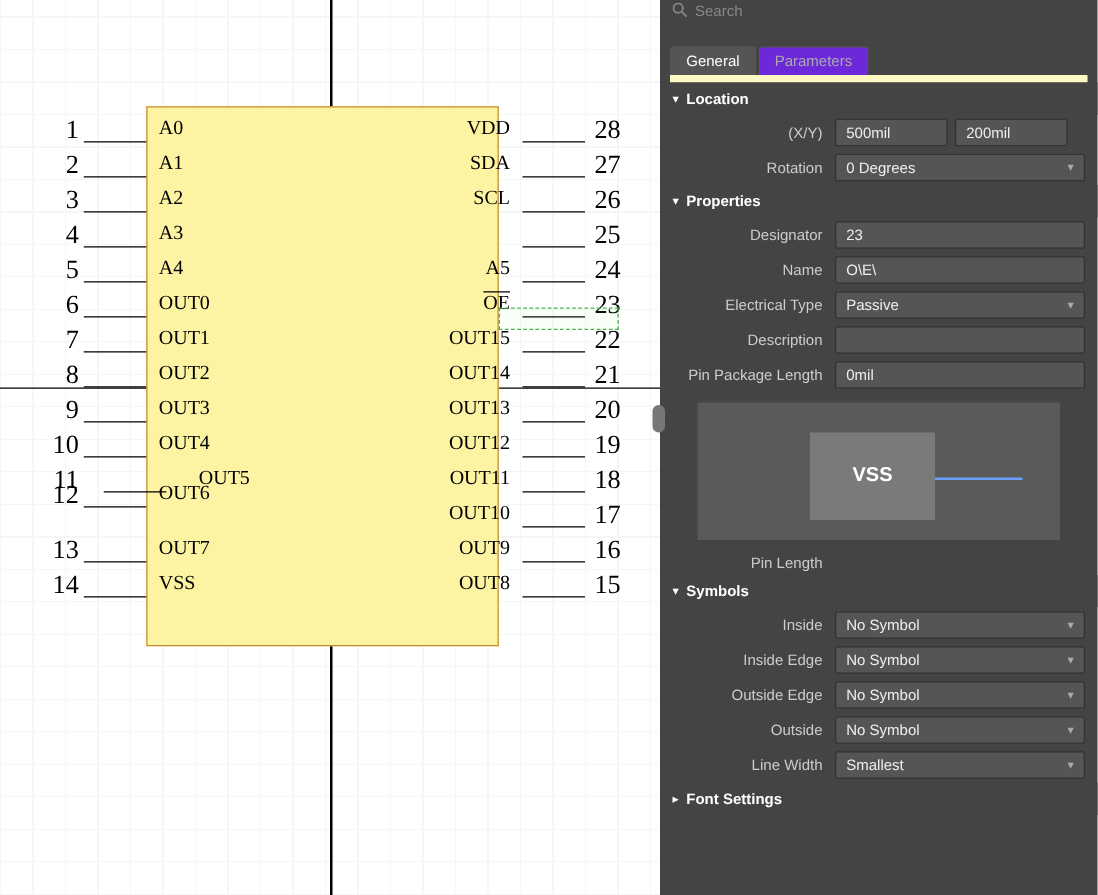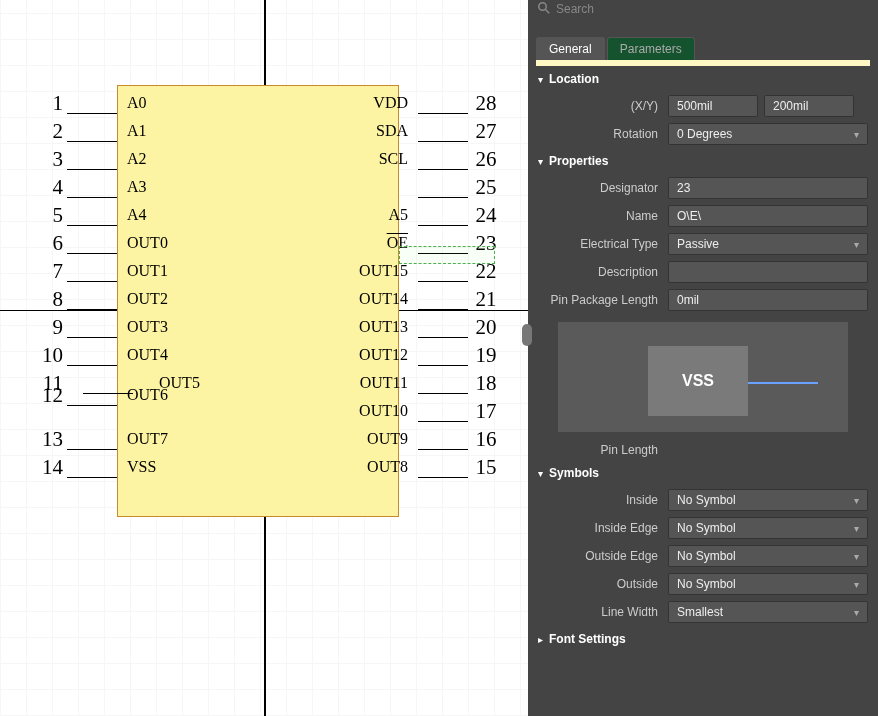--- a/index.html
+++ b/index.html
@@ -104,21 +104,21 @@
   }
   .search svg { margin-right: 6px; }
   .tabs {
     display: flex;
     border-bottom: 6px solid #fef9c3;
     margin: 13px 8px 0 8px;
   }
   .tab {
     padding: 4px 12px;
     color: #aaa;
-    background: #14532d;
+    background: #6d28d9;
     border: 1px solid #555;
     border-bottom: none;
     margin-right: 2px;
     font-size: 12px;
     border-radius: 3px 3px 0 0;
   }
   .tab.active {
     background: #555;
     color: #fff;
   }

